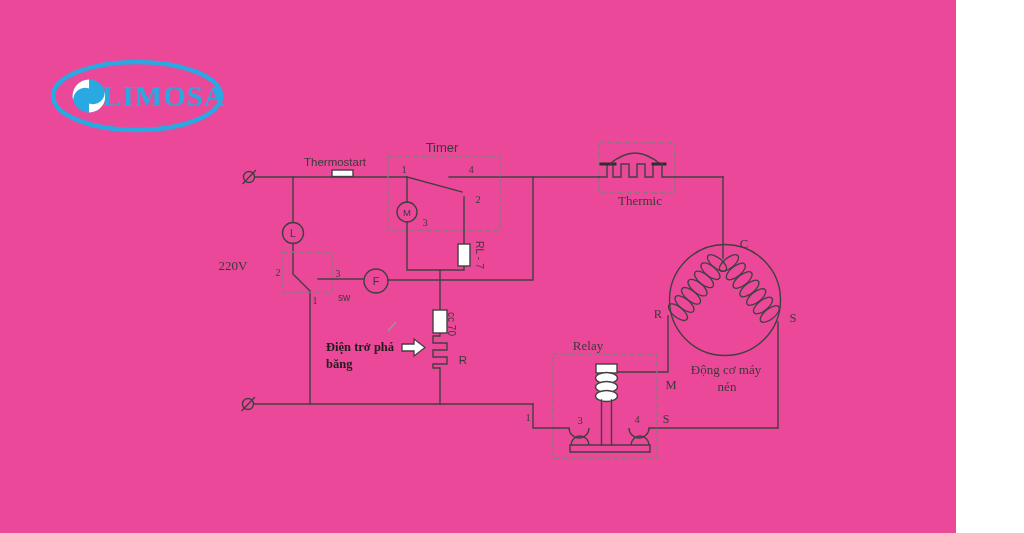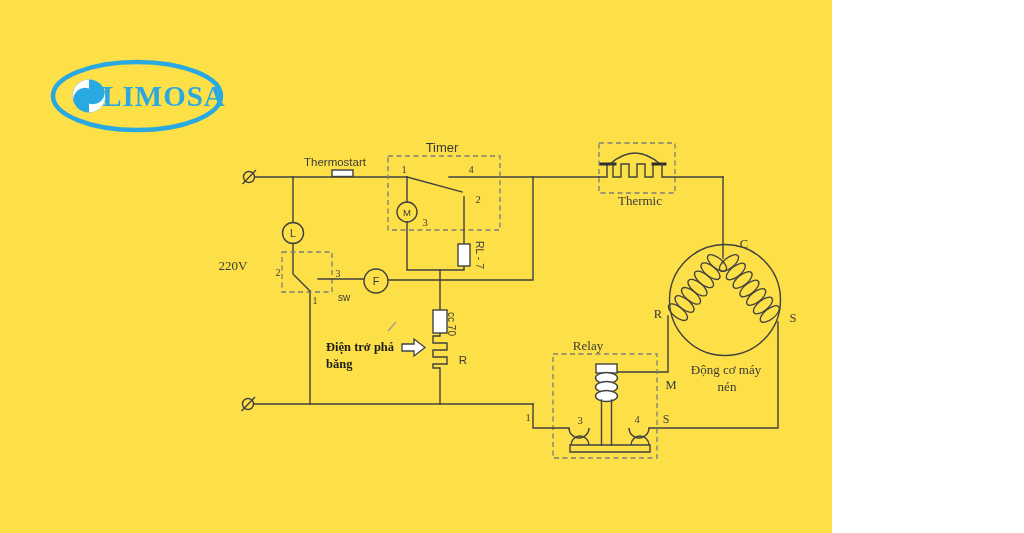--- a/index.html
+++ b/index.html
@@ -1,16 +1,16 @@
 <!DOCTYPE html>
 <html><head>
 <meta charset="utf-8">
 <style>
   html,body{margin:0;padding:0;background:#fff;}
-  .stage{position:relative;width:832px;height:533px;background:#fde047;overflow:hidden;
+  .stage{position:relative;width:956px;height:533px;background:#ec4899;overflow:hidden;
          font-family:"Liberation Sans",sans-serif;}
   svg{position:absolute;left:0;top:0;}
   .wire{stroke:#404040;stroke-width:1.4;fill:none;stroke-linecap:square;}
   .wire-thick{stroke:#2e2e2e;stroke-width:3;fill:none;stroke-linecap:square;}
   .sym{stroke:#404040;stroke-width:1.4;fill:#ffffff;}
   .sym-open{stroke:#404040;stroke-width:1.4;fill:none;}
   .dashbox{stroke:#7e7e7e;stroke-width:1.3;fill:none;stroke-dasharray:5 3.5;}
   .t-sans{font-family:"Liberation Sans",sans-serif;fill:#3a3a3a;}
   .t-serif{font-family:"Liberation Serif",serif;fill:#3a3a3a;}
   .t-bold{font-weight:bold;fill:#1d1d1d;}

